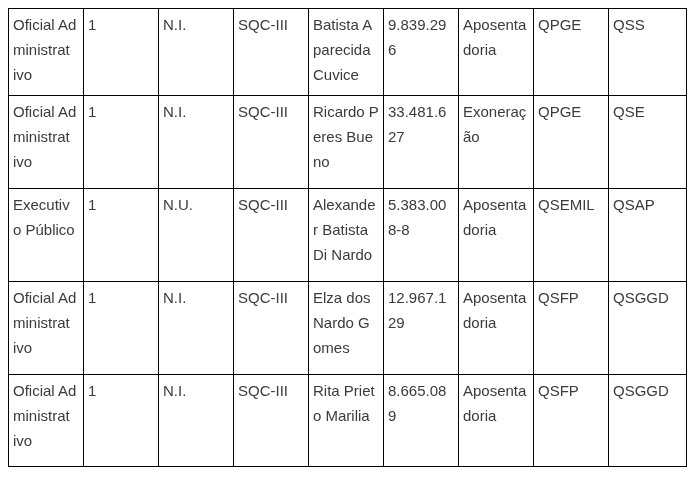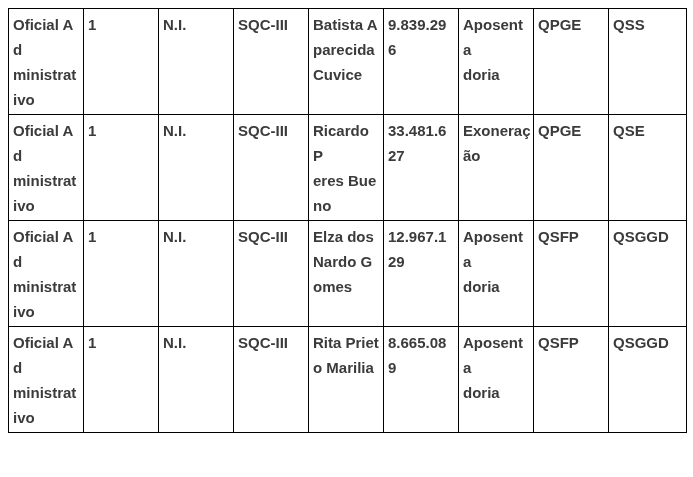--- a/index.html
+++ b/index.html
@@ -8,21 +8,20 @@
     background: #ffffff;
     font-family: "Liberation Sans", "DejaVu Sans", sans-serif;
   }
   .page {
     width: 693px;
     height: 477px;
     box-sizing: border-box;
     padding: 8px 0 0 8px;
     background: #ffffff;
     overflow: hidden;
-    font-weight: bold;
   }
   table.records {
     border-collapse: collapse;
     table-layout: fixed;
     width: 678px;
   }
   table.records td {
     border: 1px solid #000000;
     vertical-align: top;
     padding: 3px 2px 2px 4px;
@@ -83,20 +82,36 @@
         <td>Ricardo P
 eres Bue
 no</td>
         <td>33.481.6
 27</td>
         <td>Exoneraç
 ão</td>
         <td>QPGE</td>
         <td>QSE</td>
       </tr>
+      <tr class="r3">
+        <td>Executiv
+o Público</td>
+        <td>1</td>
+        <td>N.U.</td>
+        <td>SQC-III</td>
+        <td>Alexande
+r Batista
+Di Nardo</td>
+        <td>5.383.00
+8-8</td>
+        <td>Aposenta
+doria</td>
+        <td>QSEMIL</td>
+        <td>QSAP</td>
+      </tr>
       <tr class="r4">
         <td>Oficial Ad
 ministrat
 ivo</td>
         <td>1</td>
         <td>N.I.</td>
         <td>SQC-III</td>
         <td>Elza dos
 Nardo G
 omes</td>

